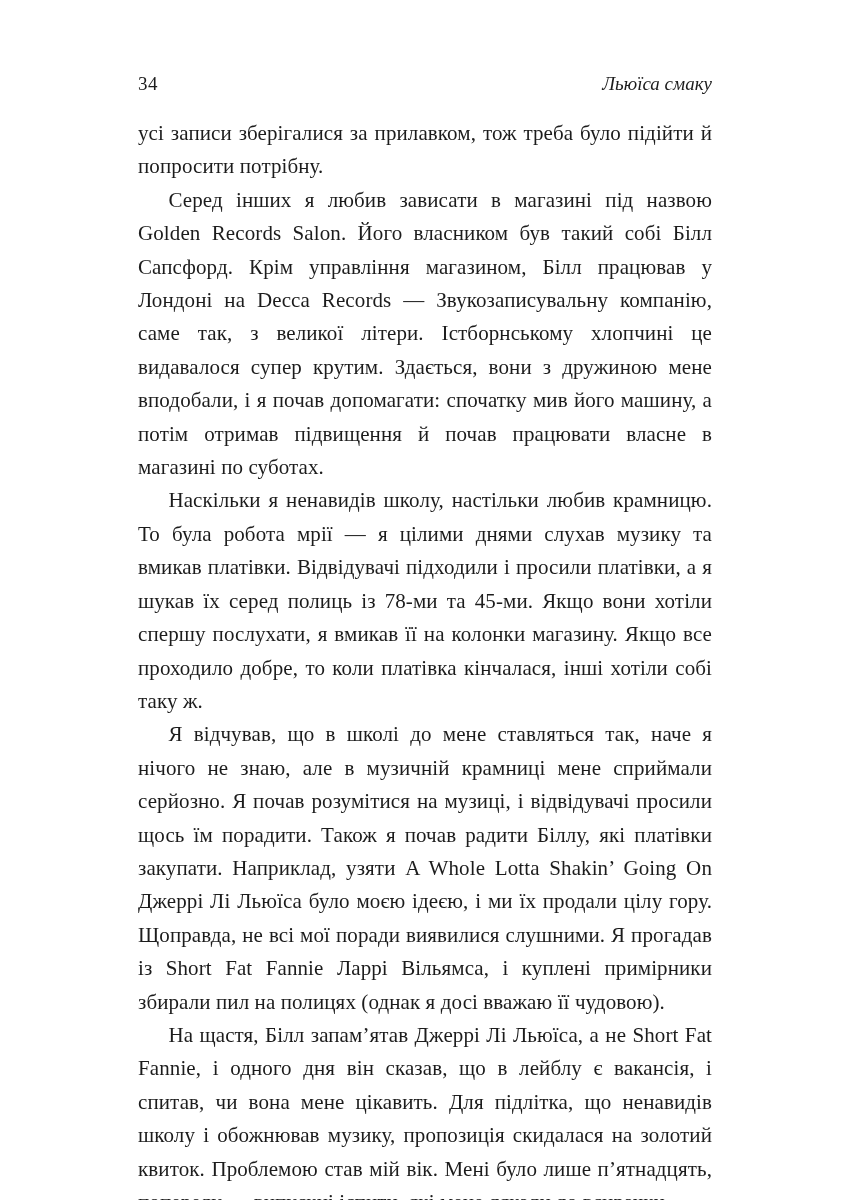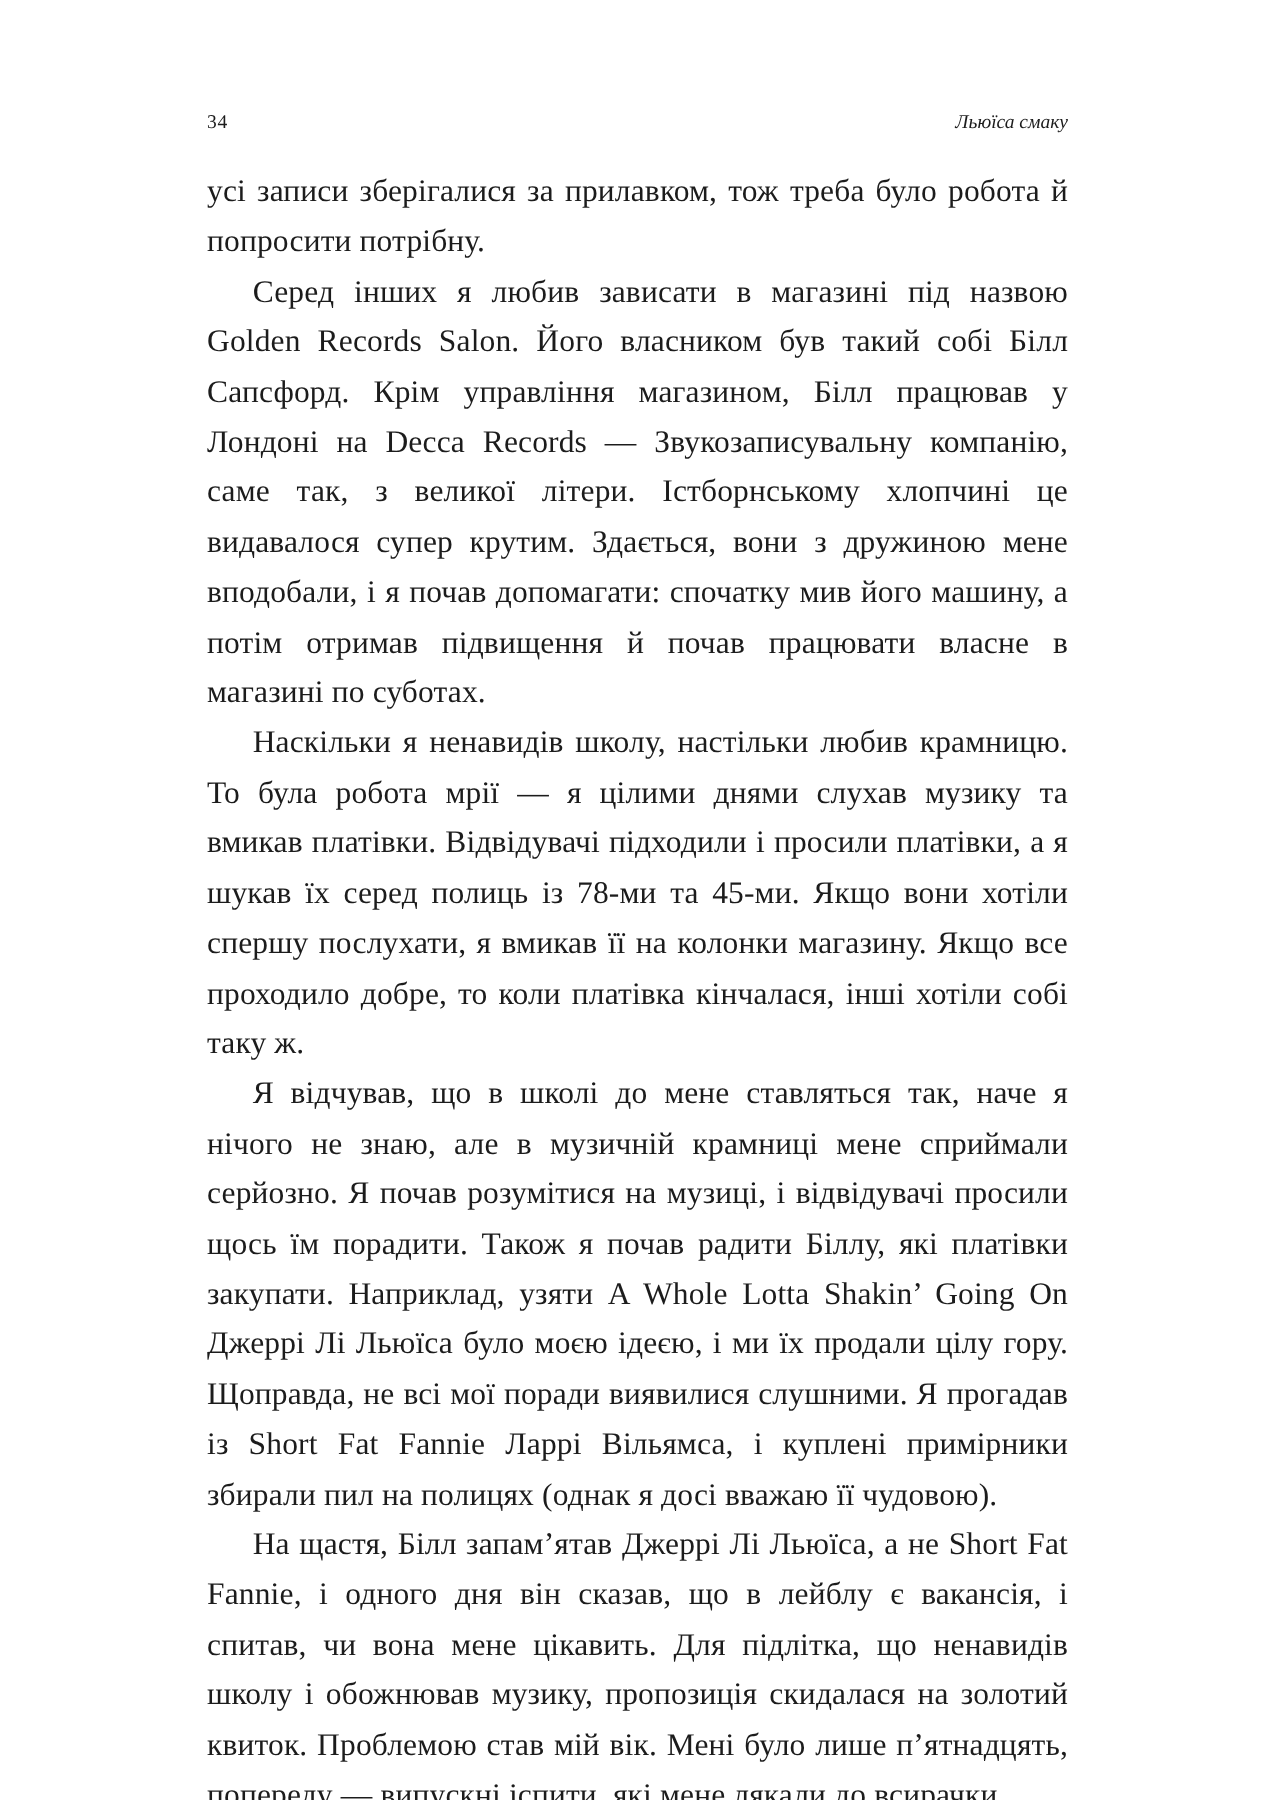--- a/index.html
+++ b/index.html
@@ -18,21 +18,21 @@
     box-sizing: border-box;
     width: 849px;
     height: 1200px;
     padding: 74px 137px 0 138px;
     background: #ffffff;
   }
   .page-header {
     display: flex;
     justify-content: space-between;
     align-items: center;
-    font-size: 13px;
+    font-size: 19px;
     line-height: 1;
     margin-bottom: 24px;
   }
   .page-num {
     font-style: normal;
     letter-spacing: 0.5px;
   }
   .running-title {
     font-style: italic;
   }
@@ -54,20 +54,20 @@
 <body>
 
 <div class="page">
 
   <div class="page-header">
     <span class="page-num">34</span>
     <span class="running-title">Льюїса смаку</span>
   </div>
 
   <div class="body-text">
-    <p class="no-indent">усі записи зберігалися за прилавком, тож треба було робота й попросити потрібну.</p>
+    <p class="no-indent">усі записи зберігалися за прилавком, тож треба було підійти й попросити потрібну.</p>
     <p>Серед інших я любив зависати в магазині під назвою Golden Records Salon. Його власником був такий собі Білл Сапсфорд. Крім управління магазином, Білл працював у Лондоні на Decca Records — Звукозаписувальну компанію, саме так, з великої літери. Істборнському хлопчині це видавалося супер крутим. Здається, вони з дружиною мене вподобали, і я почав допомагати: спочатку мив його машину, а потім отримав підвищення й почав працювати власне в магазині по суботах.</p>
     <p>Наскільки я ненавидів школу, настільки любив крамницю. То була робота мрії — я цілими днями слухав музику та вмикав платівки. Відвідувачі підходили і просили платівки, а я шукав їх серед полиць із 78-ми та 45-ми. Якщо вони хотіли спершу послухати, я вмикав її на колонки магазину. Якщо все проходило добре, то коли платівка кінчалася, інші хотіли собі таку ж.</p>
     <p>Я відчував, що в школі до мене ставляться так, наче я нічого не знаю, але в музичній крамниці мене сприймали серйозно. Я почав розумітися на музиці, і відвідувачі просили щось їм порадити. Також я почав радити Біллу, які платівки закупати. Наприклад, узяти A Whole Lotta Shakin’ Going On Джеррі Лі Льюїса було моєю ідеєю, і ми їх продали цілу гору. Щоправда, не всі мої поради виявилися слушними. Я прогадав із Short Fat Fannie Ларрі Вільямса, і куплені примірники збирали пил на полицях (однак я досі вважаю її чудовою).</p>
     <p>На щастя, Білл запам’ятав Джеррі Лі Льюїса, а не Short Fat Fannie, і одного дня він сказав, що в лейблу є вакансія, і спитав, чи вона мене цікавить. Для підлітка, що ненавидів школу і обожнював музику, пропозиція скидалася на золотий квиток. Проблемою став мій вік. Мені було лише п’ятнадцять, попереду — випускні іспити, які мене лякали до всирачки.</p>
   </div>
 
 </div>
 
 </body></html>

